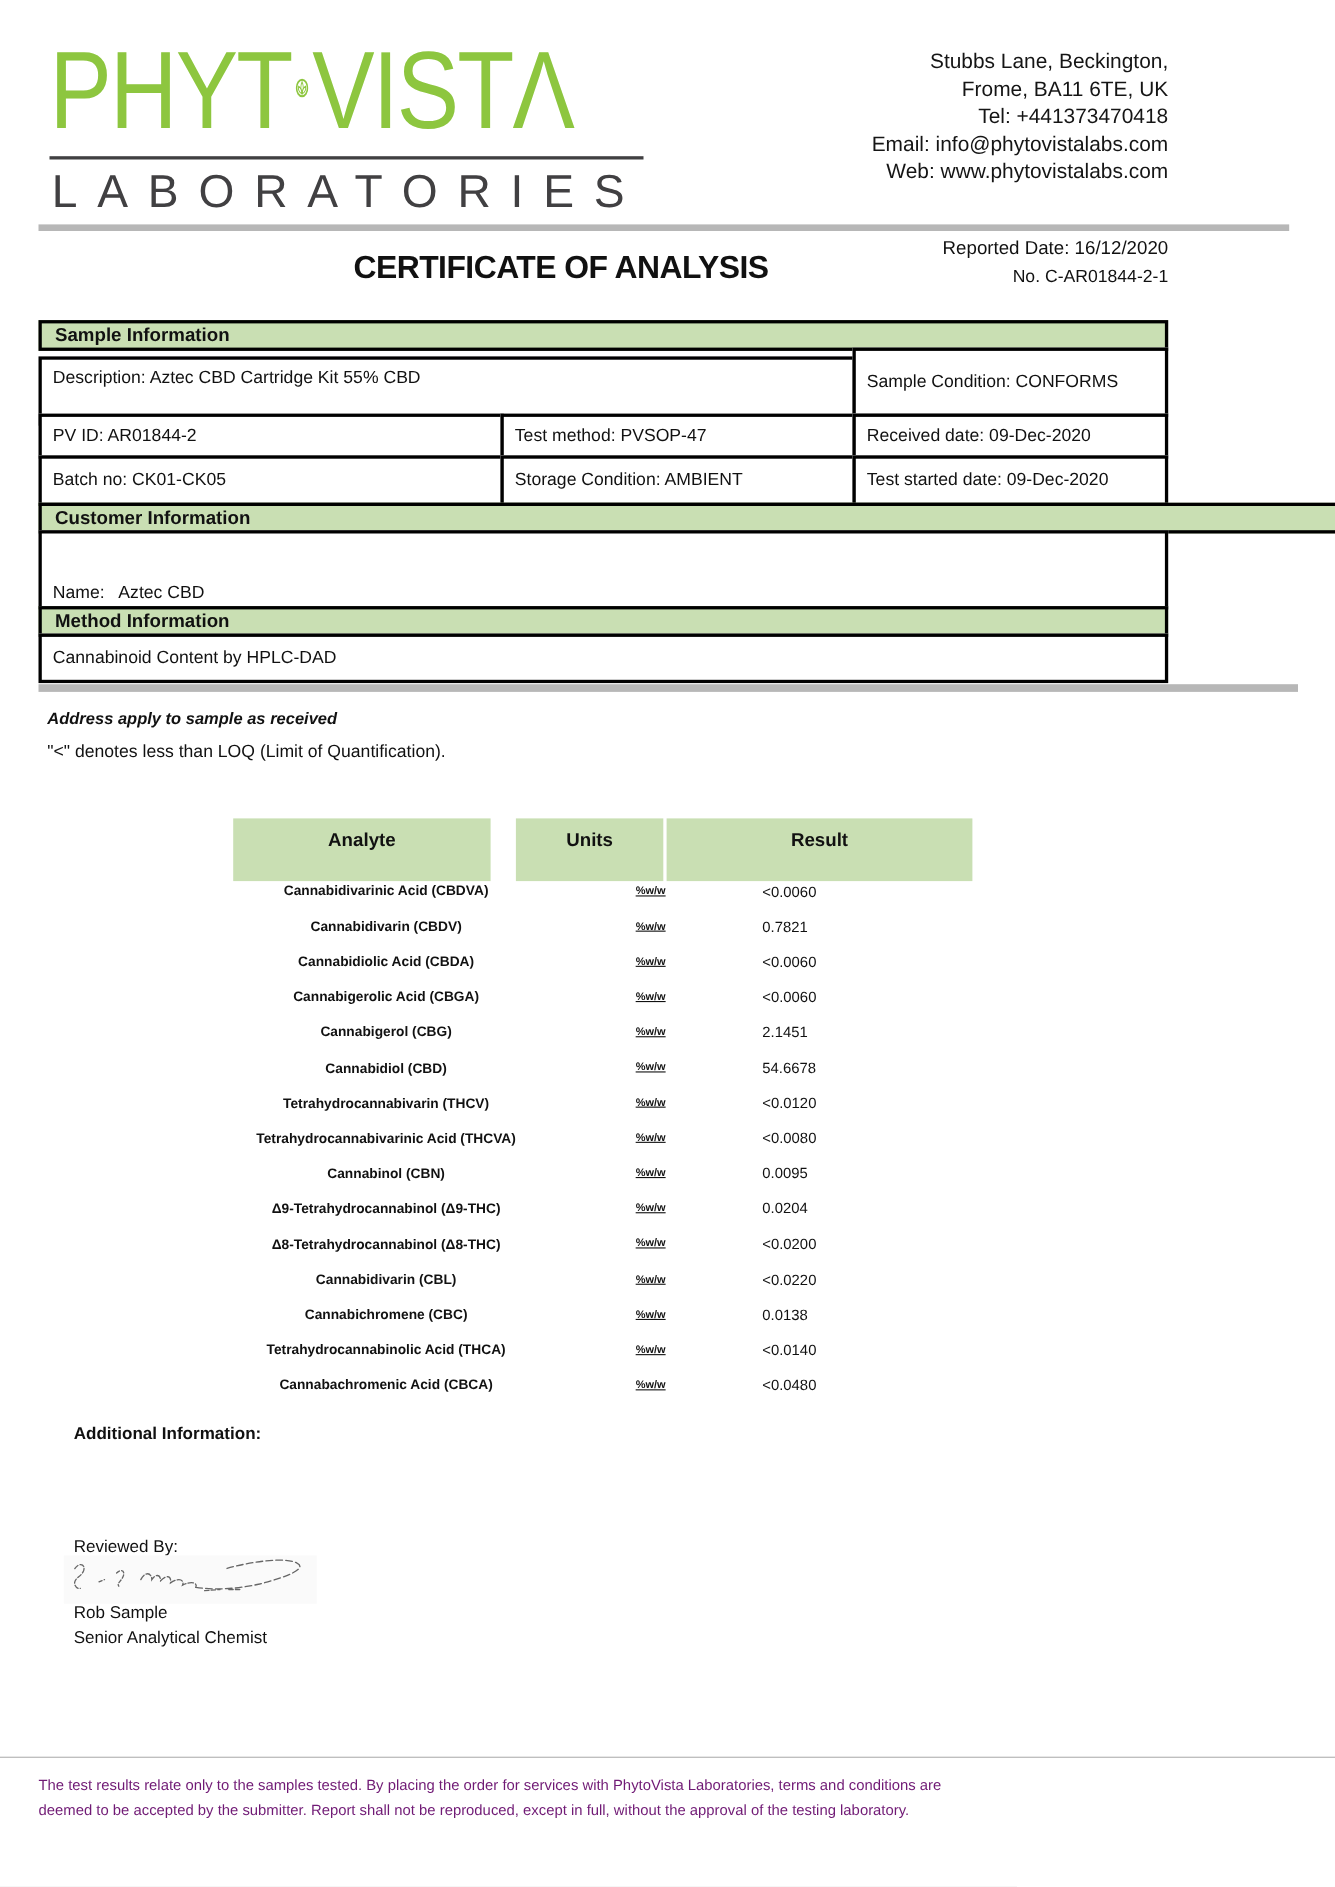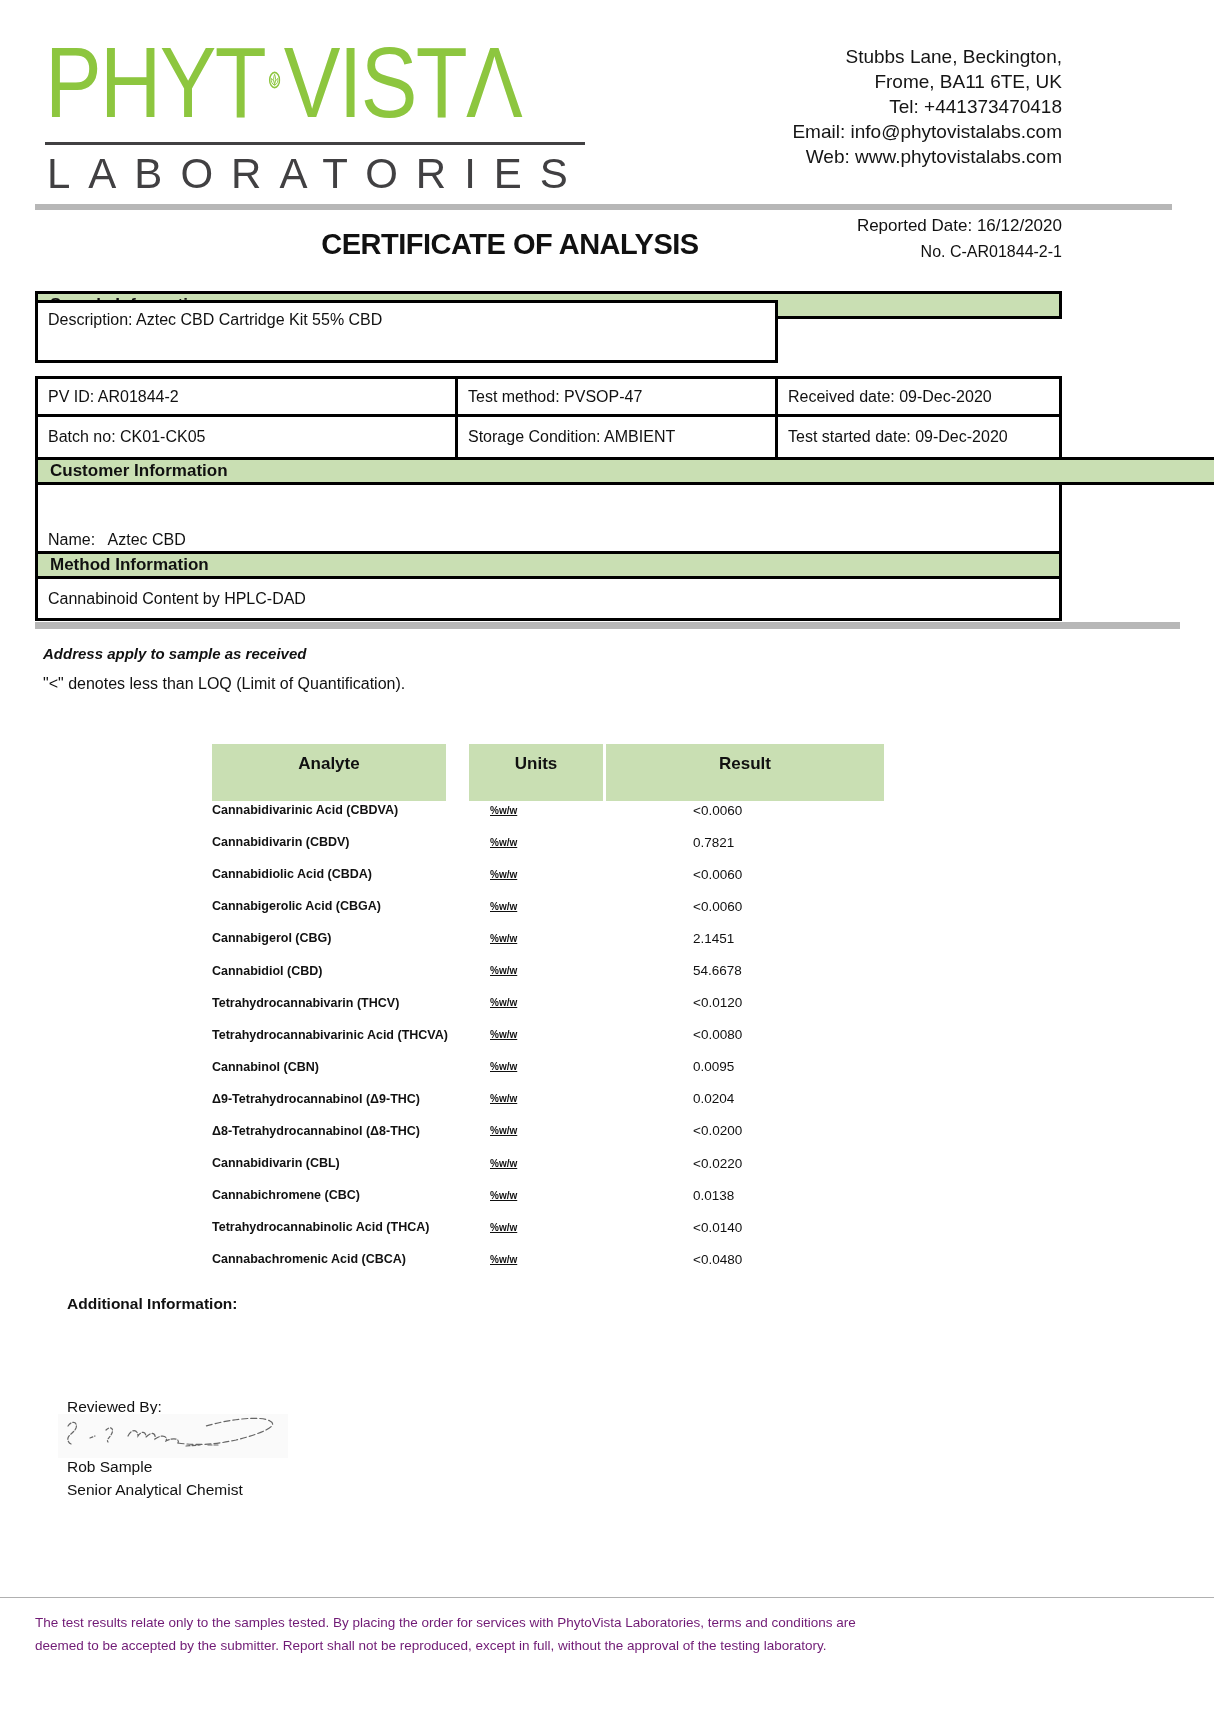--- a/index.html
+++ b/index.html
@@ -30,21 +30,21 @@
   .doc-title{position:absolute;left:240px;top:228px;width:540px;text-align:center;
     font-size:29px;font-weight:bold;letter-spacing:-0.5px;}
 
   
   .cell{position:absolute;border:3px solid #000;background:#fff;font-size:16px;}
   .cell.green{background:var(--section-green);font-weight:bold;font-size:17px;
     display:flex;align-items:center;padding-left:12px;}
   .cell.vcenter{display:flex;align-items:center;padding-left:10px;}
 
   .c-samplebar{left:35px;top:291px;width:1027px;height:28px;}
-  .c-desc{left:35px;top:300px;width:743px;height:63px;padding:8px 0 0 10px;}
+  .c-desc{left:35px;top:324px;width:743px;height:63px;padding:8px 0 0 10px;}
   .c-cond{left:775px;top:316px;width:287px;height:63px;}
   .c-pvid{left:35px;top:376px;width:423px;height:41px;}
   .c-method{left:455px;top:376px;width:323px;height:41px;}
   .c-received{left:775px;top:376px;width:287px;height:41px;}
   .c-batch{left:35px;top:414px;width:423px;height:46px;}
   .c-storage{left:455px;top:414px;width:323px;height:46px;}
   .c-started{left:775px;top:414px;width:287px;height:46px;}
   .c-custbar{left:35px;top:457px;width:1212px;height:28px;}
   .c-custbox{left:35px;top:482px;width:1027px;height:72px;padding:10px 0 0 10px;white-space:pre;}
   .c-custbox .addr{margin-top:15px;}
@@ -56,21 +56,21 @@
   .note1{position:absolute;left:43px;top:645px;font-size:15px;font-weight:bold;font-style:italic;}
   .note2{position:absolute;left:43px;top:675px;font-size:16px;}
 
   
   .rt-head{position:absolute;top:744px;height:57px;background:var(--section-green);
     font-size:17px;font-weight:bold;text-align:center;padding-top:10px;}
   .rt-head.h-analyte{left:212px;width:234px;}
   .rt-head.h-units{left:469px;width:134px;}
   .rt-head.h-result{left:606px;width:278px;}
 
-  .rt-rows{position:absolute;left:0;top:794px;width:1214px;}
+  .rt-rows{position:absolute;left:0;top:794px;width:1214px;text-align:center;}
   .result-row{display:flex;align-items:center;height:32.1px;padding-left:212px;}
   .rt-analyte{width:278px;font-size:12.5px;font-weight:bold;}
   .rt-units{width:203px;font-size:10px;font-weight:bold;text-decoration:underline;}
   .rt-result{font-size:13.5px;}
 
   .additional{position:absolute;left:67px;top:1295px;font-size:15.5px;font-weight:bold;}
 
   
   .reviewed{position:absolute;left:67px;top:1398px;font-size:15.5px;}
   .sig{position:absolute;left:58px;top:1414px;background:#fafafa;}
@@ -110,20 +110,21 @@
   </div>
 
   <div class="sep1"></div>
 
   <div class="reported-date">Reported Date: 16/12/2020</div>
   <div class="cert-number">No. C-AR01844-2-1</div>
   <div class="doc-title">CERTIFICATE OF ANALYSIS</div>
 
   <div class="cell green c-samplebar">Sample Information</div>
   <div class="cell c-desc">Description: Aztec CBD Cartridge Kit 55% CBD</div>
+  <div class="cell vcenter c-cond">Sample Condition: CONFORMS</div>
   <div class="cell vcenter c-pvid">PV ID: AR01844-2</div>
   <div class="cell vcenter c-method">Test method: PVSOP-47</div>
   <div class="cell vcenter c-received">Received date: 09-Dec-2020</div>
   <div class="cell vcenter c-batch">Batch no: CK01-CK05</div>
   <div class="cell vcenter c-storage">Storage Condition: AMBIENT</div>
   <div class="cell vcenter c-started">Test started date: 09-Dec-2020</div>
 
   <div class="cell green c-custbar">Customer Information</div>
   <div class="cell c-custbox">
     <div>Name:   Aztec CBD</div>

